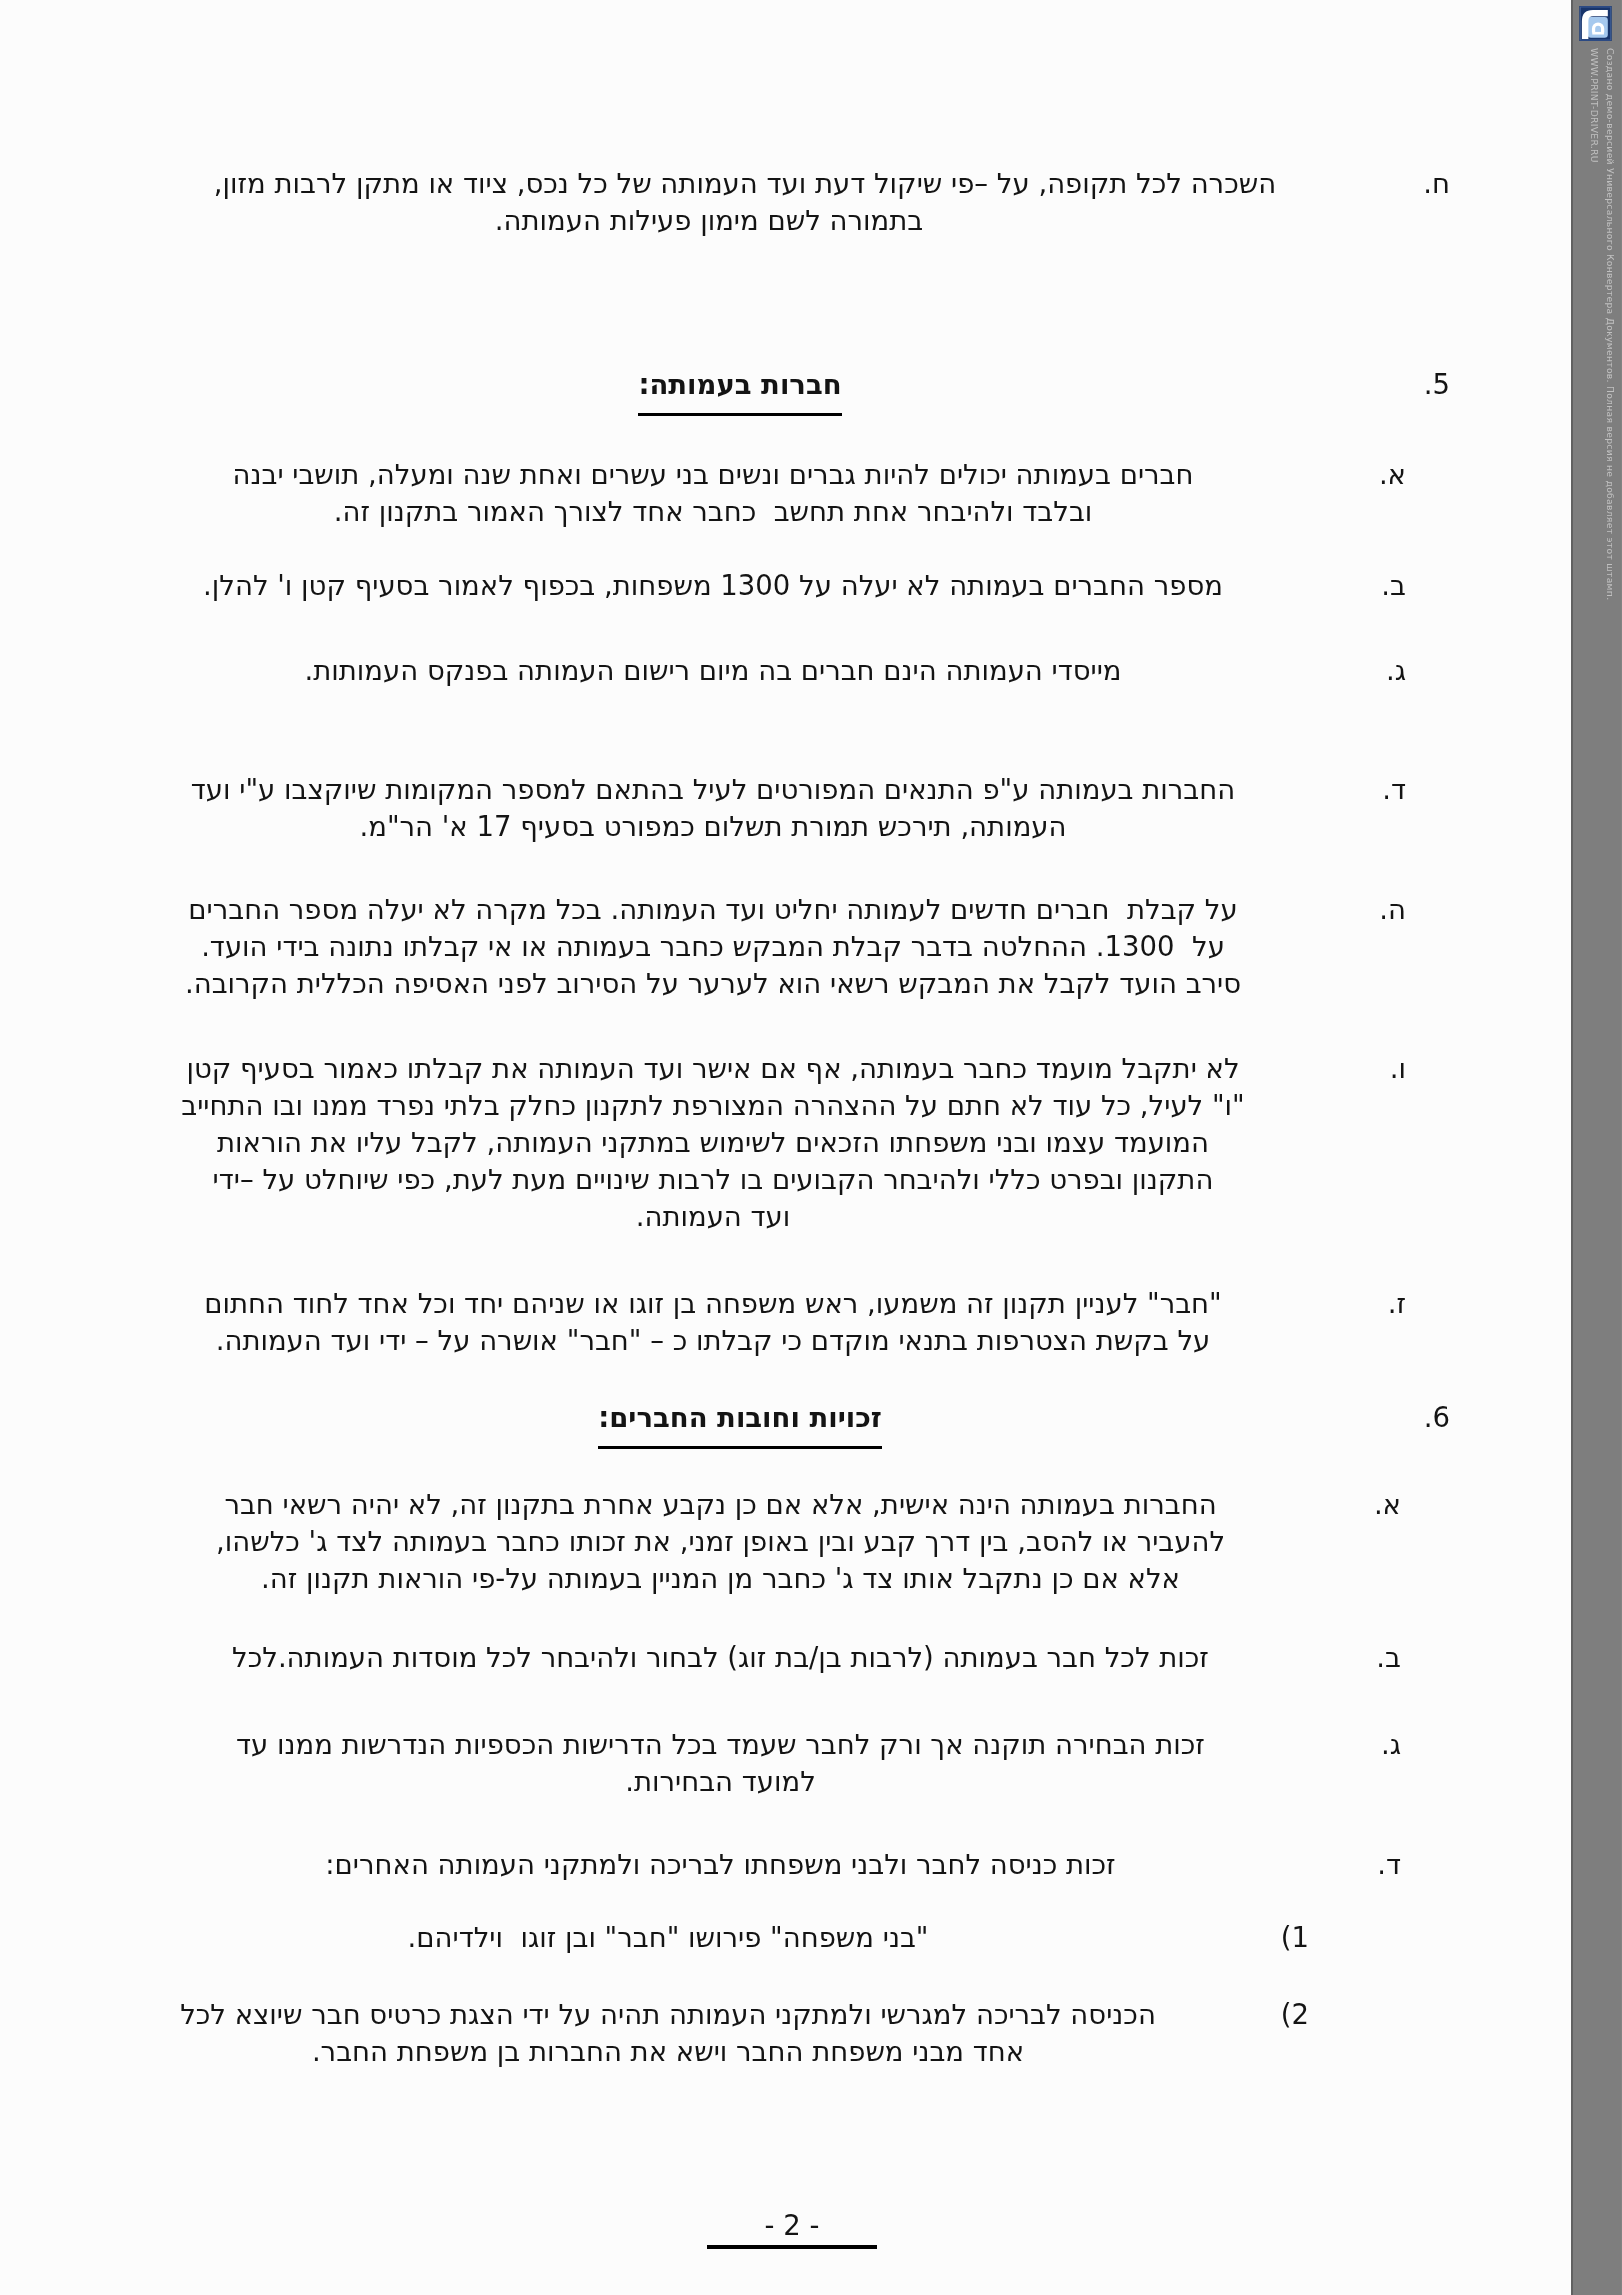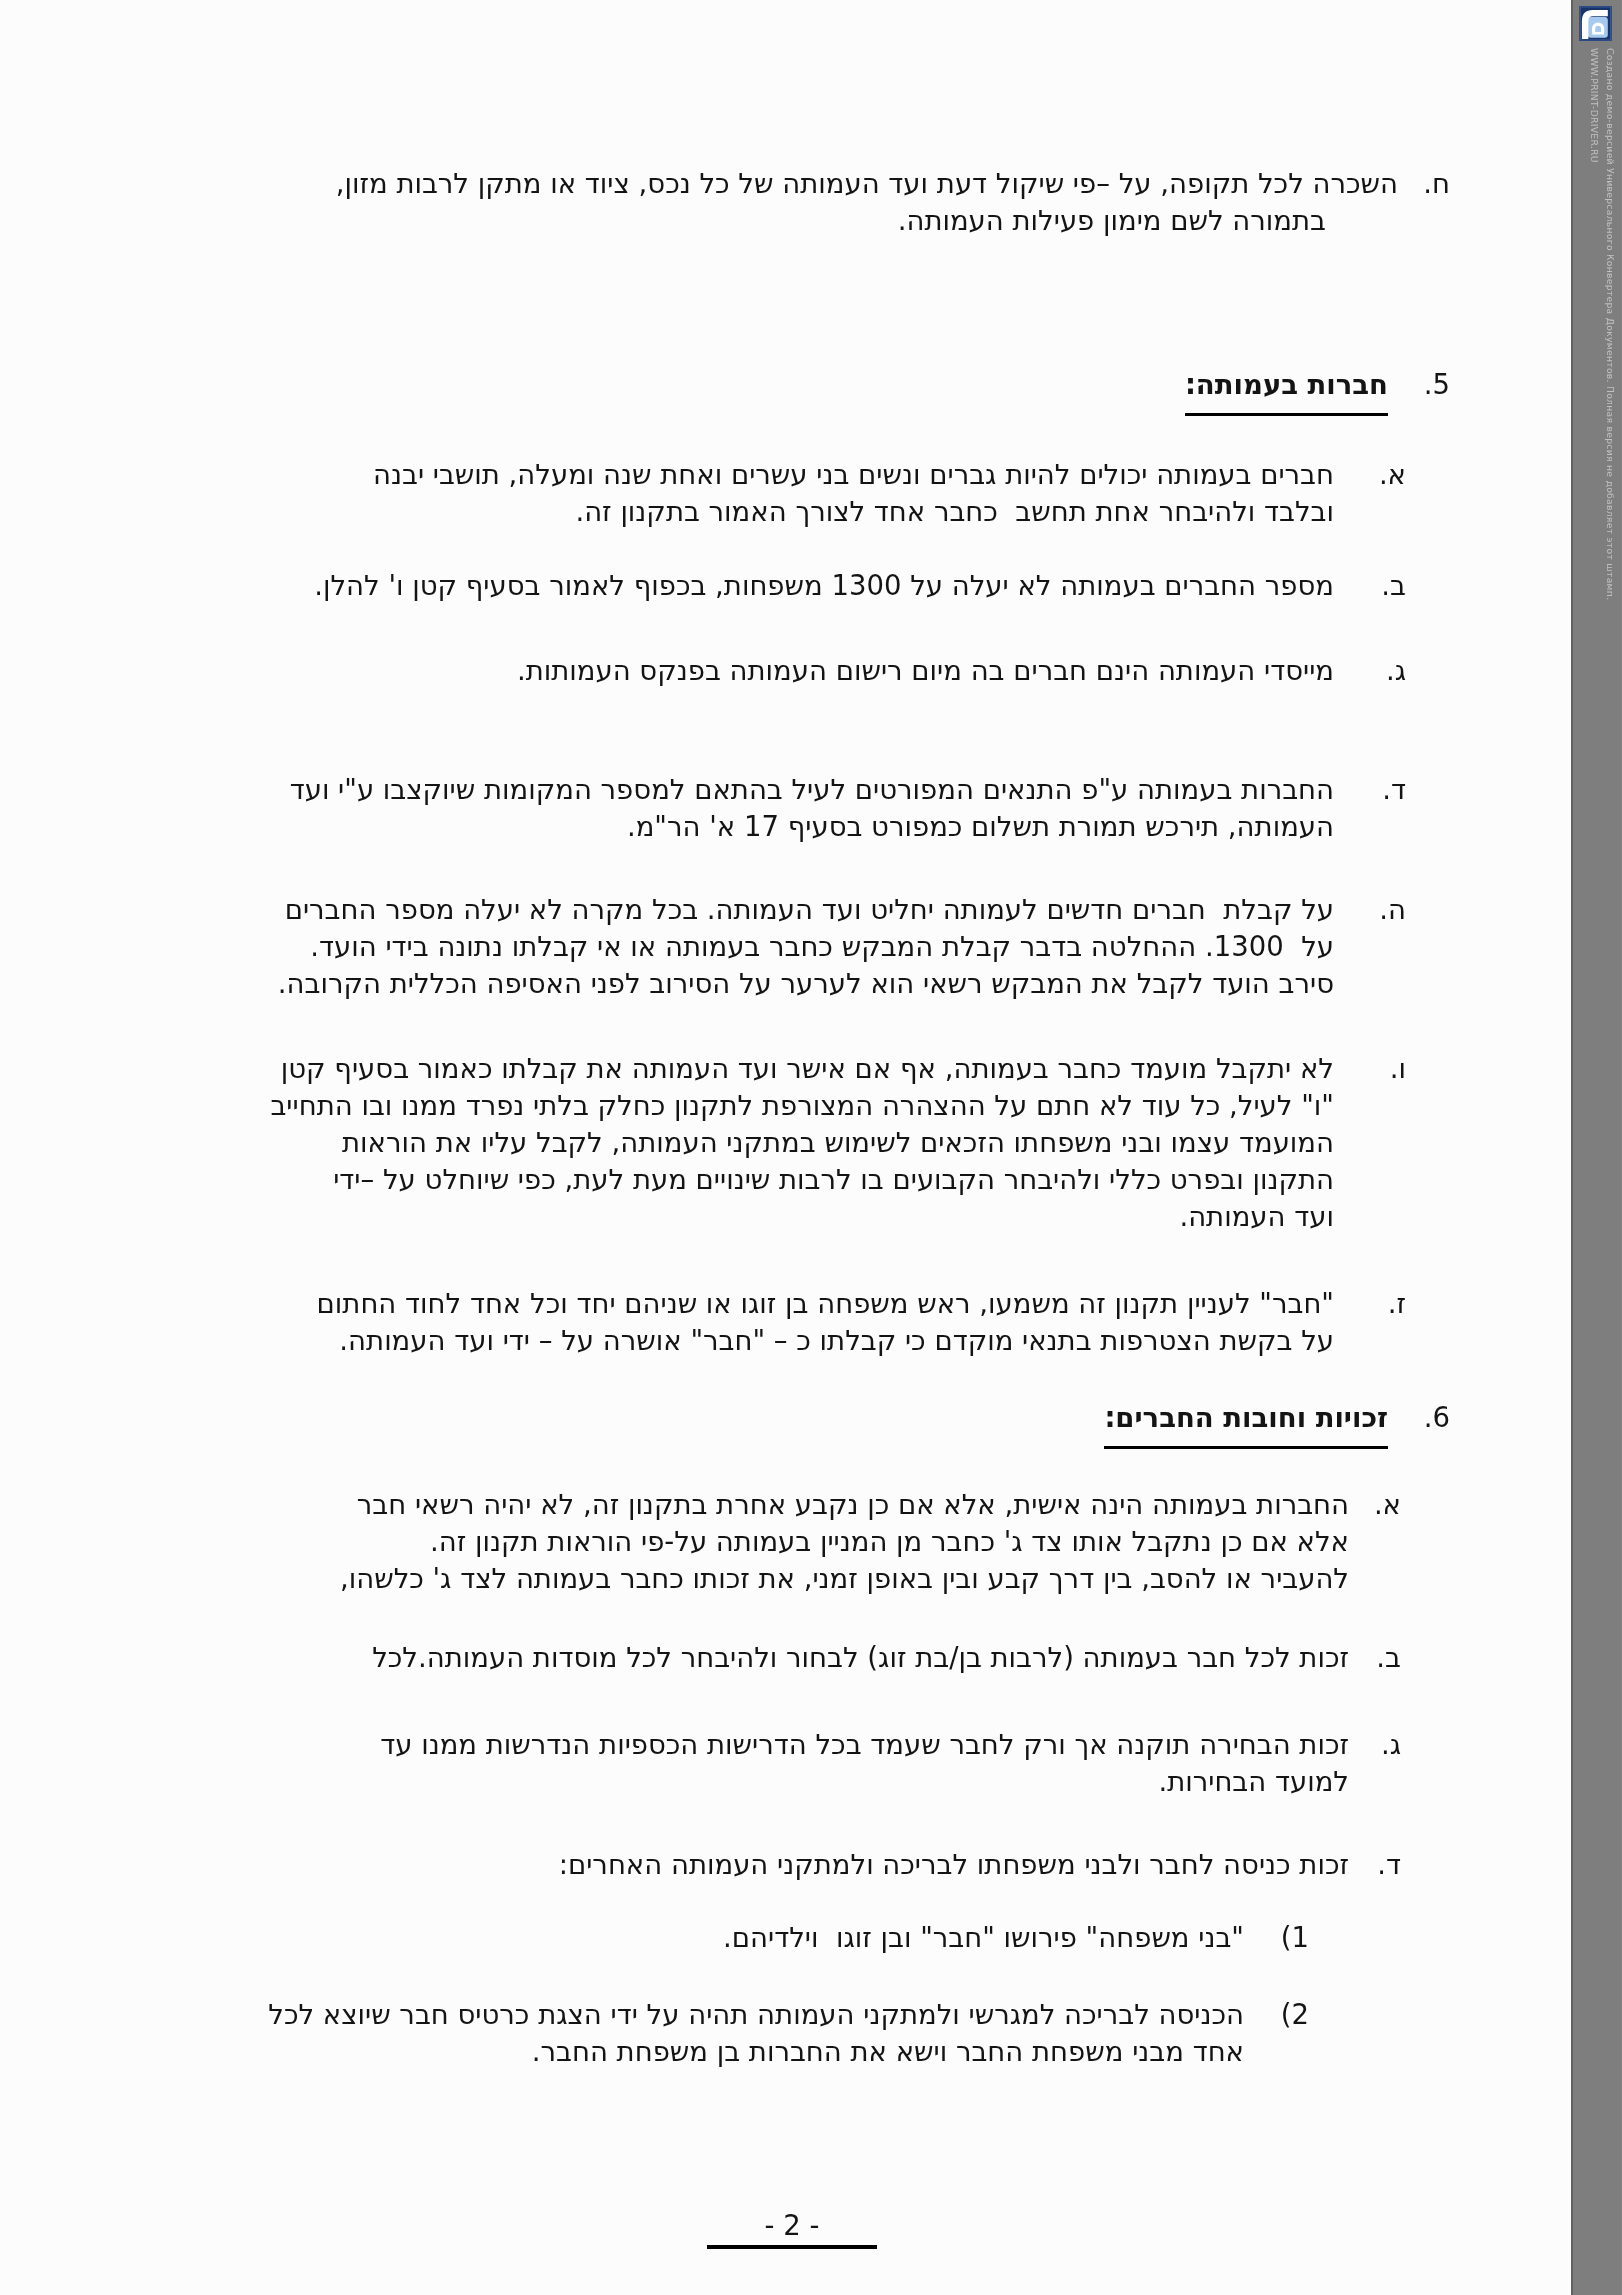--- a/index.html
+++ b/index.html
@@ -12,21 +12,21 @@
     overflow:hidden;
   }
   .content{
     position:absolute;top:165px;left:92px;right:173px;
     direction:rtl;
     font-size:27.5px;line-height:37px;
   }
   .row{display:flex;align-items:flex-start;}
   .marker{flex:none;white-space:pre;text-align:right;}
   .text{flex:1 1 auto;min-width:0;}
-  .line{display:block;white-space:pre;text-align:right;}
+  .line{display:block;white-space:pre;text-align:center;}
   .m-intro{width:52px;}
   .m-heading{width:62px;}
   .heading-text{
     font-weight:bold;display:inline-block;
     border-bottom:3.3px solid #000;padding-bottom:10px;
   }
   .item5 > .marker{width:72px;margin-right:44px;}
   .item6 > .marker{width:52px;margin-right:49px;}
   .sub  > .marker{width:65px;margin-right:141px;}
   .indent{margin-right:72px;}
@@ -155,22 +155,22 @@
       <span class="marker m-heading">6.</span>
       <div class="text">
         <span class="line"><span class="heading-text">זכויות וחובות החברים:</span></span>
       </div>
     </div>
 
     <div class="row item6 mt-a6">
       <span class="marker">א.</span>
       <div class="text">
         <span class="line">החברות בעמותה הינה אישית, אלא אם כן נקבע אחרת בתקנון זה, לא יהיה רשאי חבר</span>
+        <span class="line">להעביר או להסב, בין דרך קבע ובין באופן זמני, את זכותו כחבר בעמותה לצד ג' כלשהו,</span>
         <span class="line">אלא אם כן נתקבל אותו צד ג' כחבר מן המניין בעמותה על-פי הוראות תקנון זה.</span>
-        <span class="line">להעביר או להסב, בין דרך קבע ובין באופן זמני, את זכותו כחבר בעמותה לצד ג' כלשהו,</span>
       </div>
     </div>
 
     <div class="row item6 mt-b6">
       <span class="marker">ב.</span>
       <div class="text">
         <span class="line">זכות לכל חבר בעמותה (לרבות בן/בת זוג) לבחור ולהיבחר לכל מוסדות העמותה.לכל</span>
       </div>
     </div>
 

